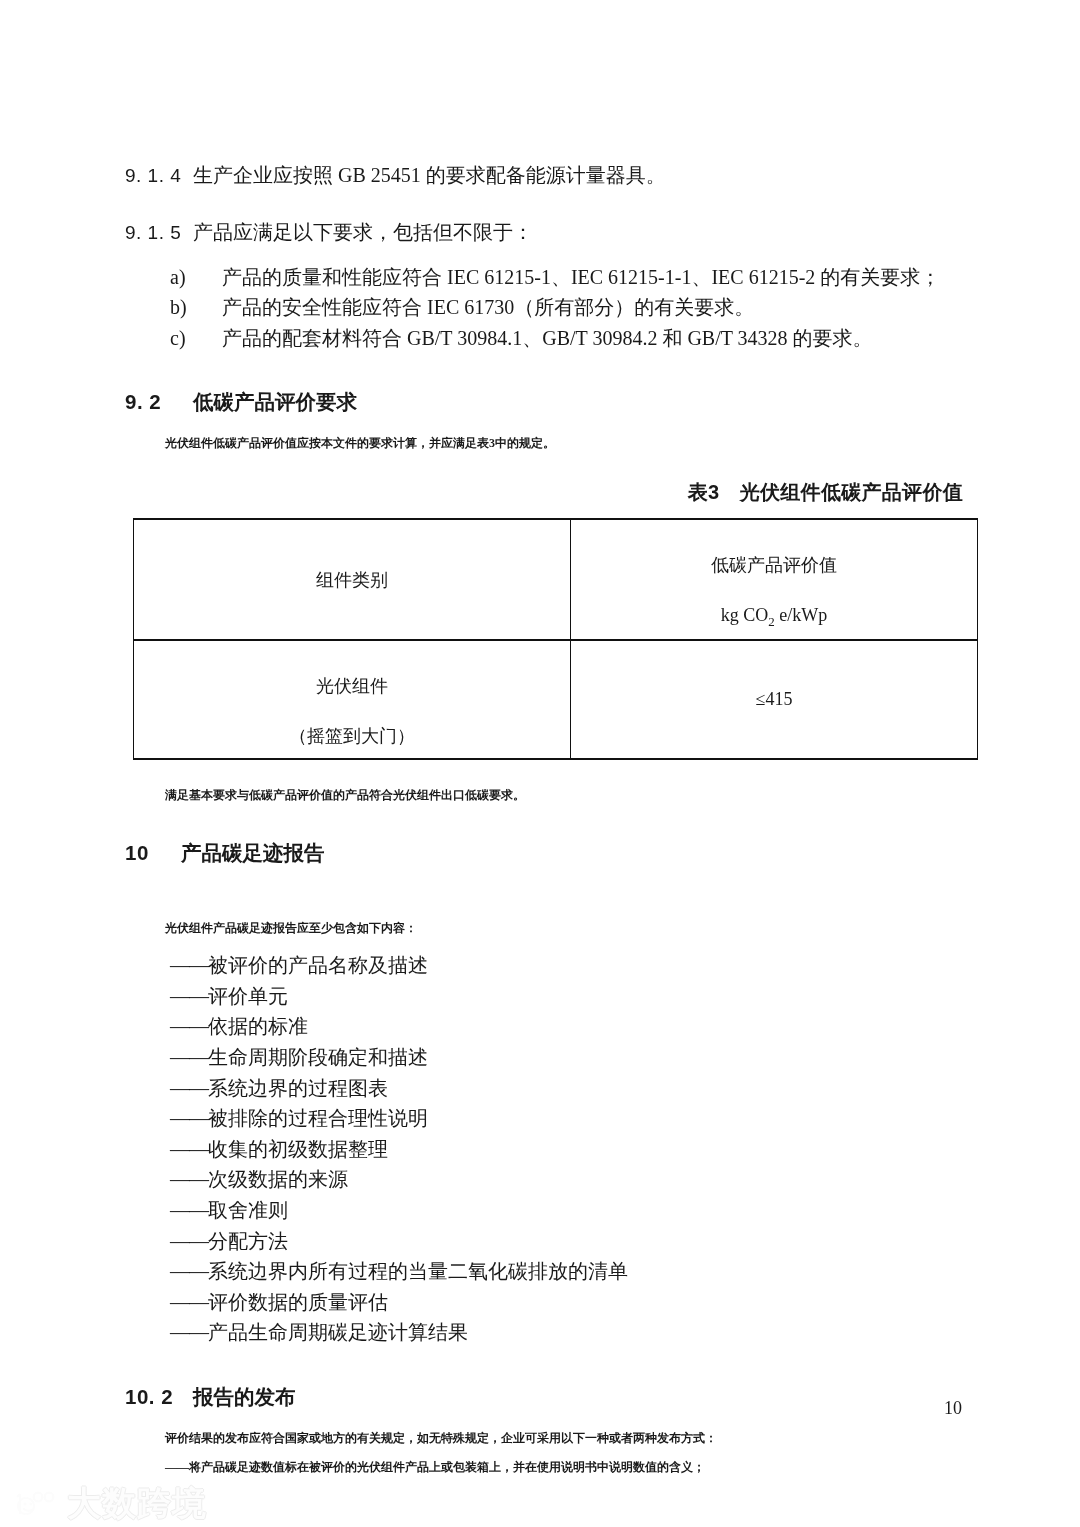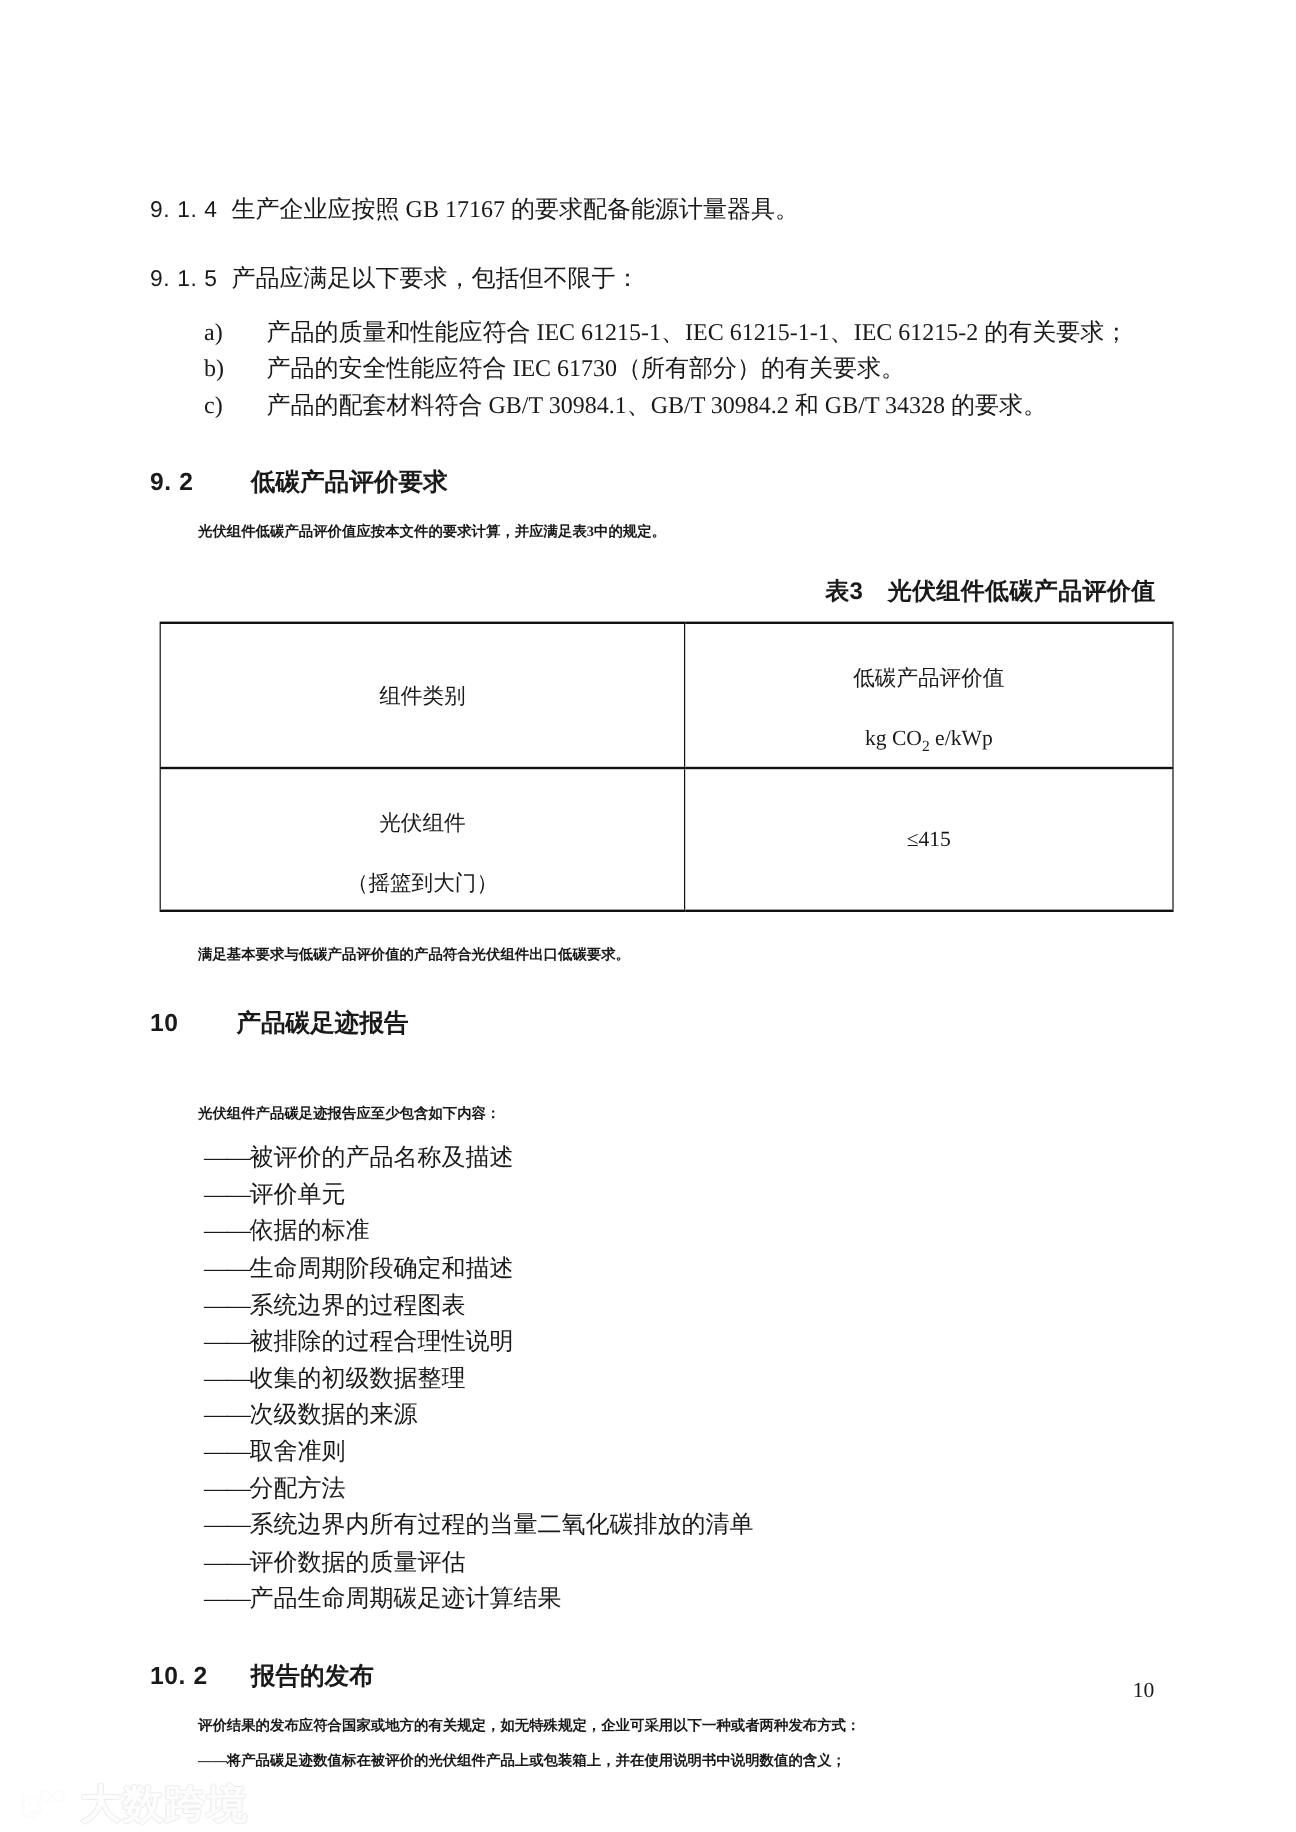--- a/index.html
+++ b/index.html
@@ -78,21 +78,20 @@
   }
 
   
   .heading {
     font-family: "Liberation Sans", "DejaVu Sans", sans-serif;
     font-weight: bold;
     font-size: 20.5px;
     line-height: 1.5;
     display: flex;
     align-items: baseline;
-    gap: 16px;
   }
   .heading .hnum {
     flex: 0 0 auto;
     min-width: 56px;
     letter-spacing: 0.5px;
     font-weight: bold;
   }
   .heading.h-sub .hnum { min-width: 68px; }
   .heading .htxt { font-weight: bold; }
 
@@ -201,21 +200,21 @@
 </style>
 </head>
 <body>
 
 <div class="page">
 
   <div class="content">
 
     <div class="clause">
       <span class="num">9. 1. 4</span>
-      <span class="body">生产企业应按照 GB 17167 的要求配备能源计量器具。</span>
+      <span class="body">生产企业应按照 GB 25451 的要求配备能源计量器具。</span>
     </div>
 
     <div class="gap-md"></div>
 
     <div class="clause">
       <span class="num">9. 1. 5</span>
       <span class="body">产品应满足以下要求，包括但不限于：</span>
     </div>
 
     <div class="alpha-list">

